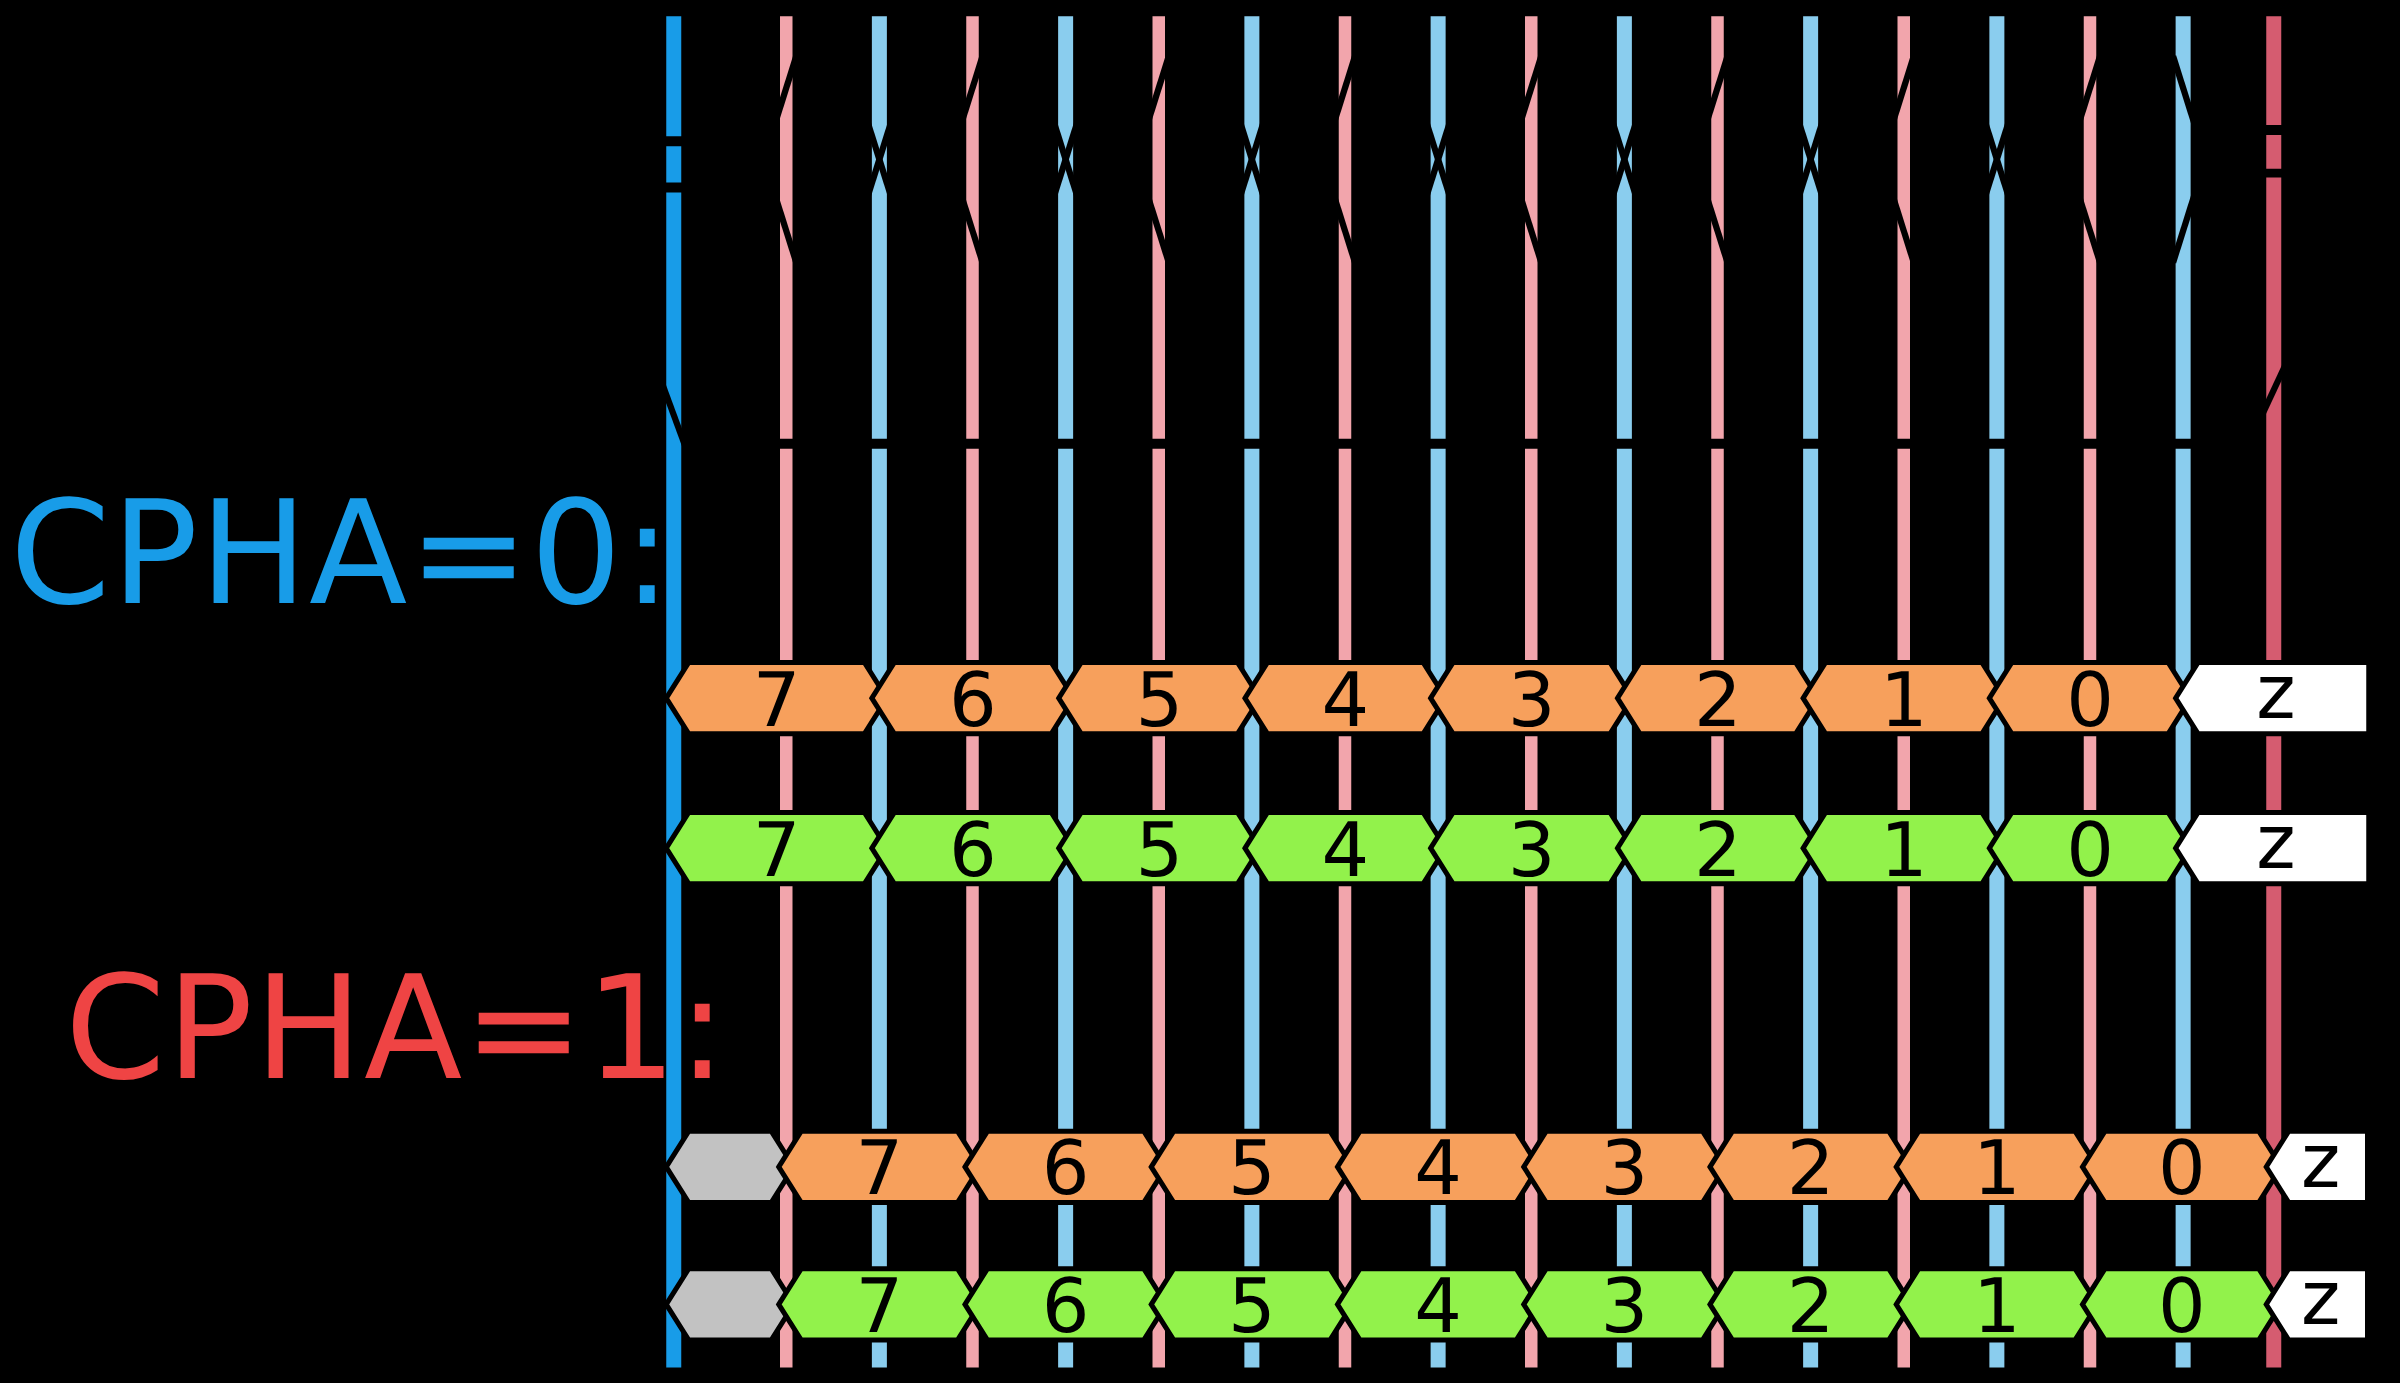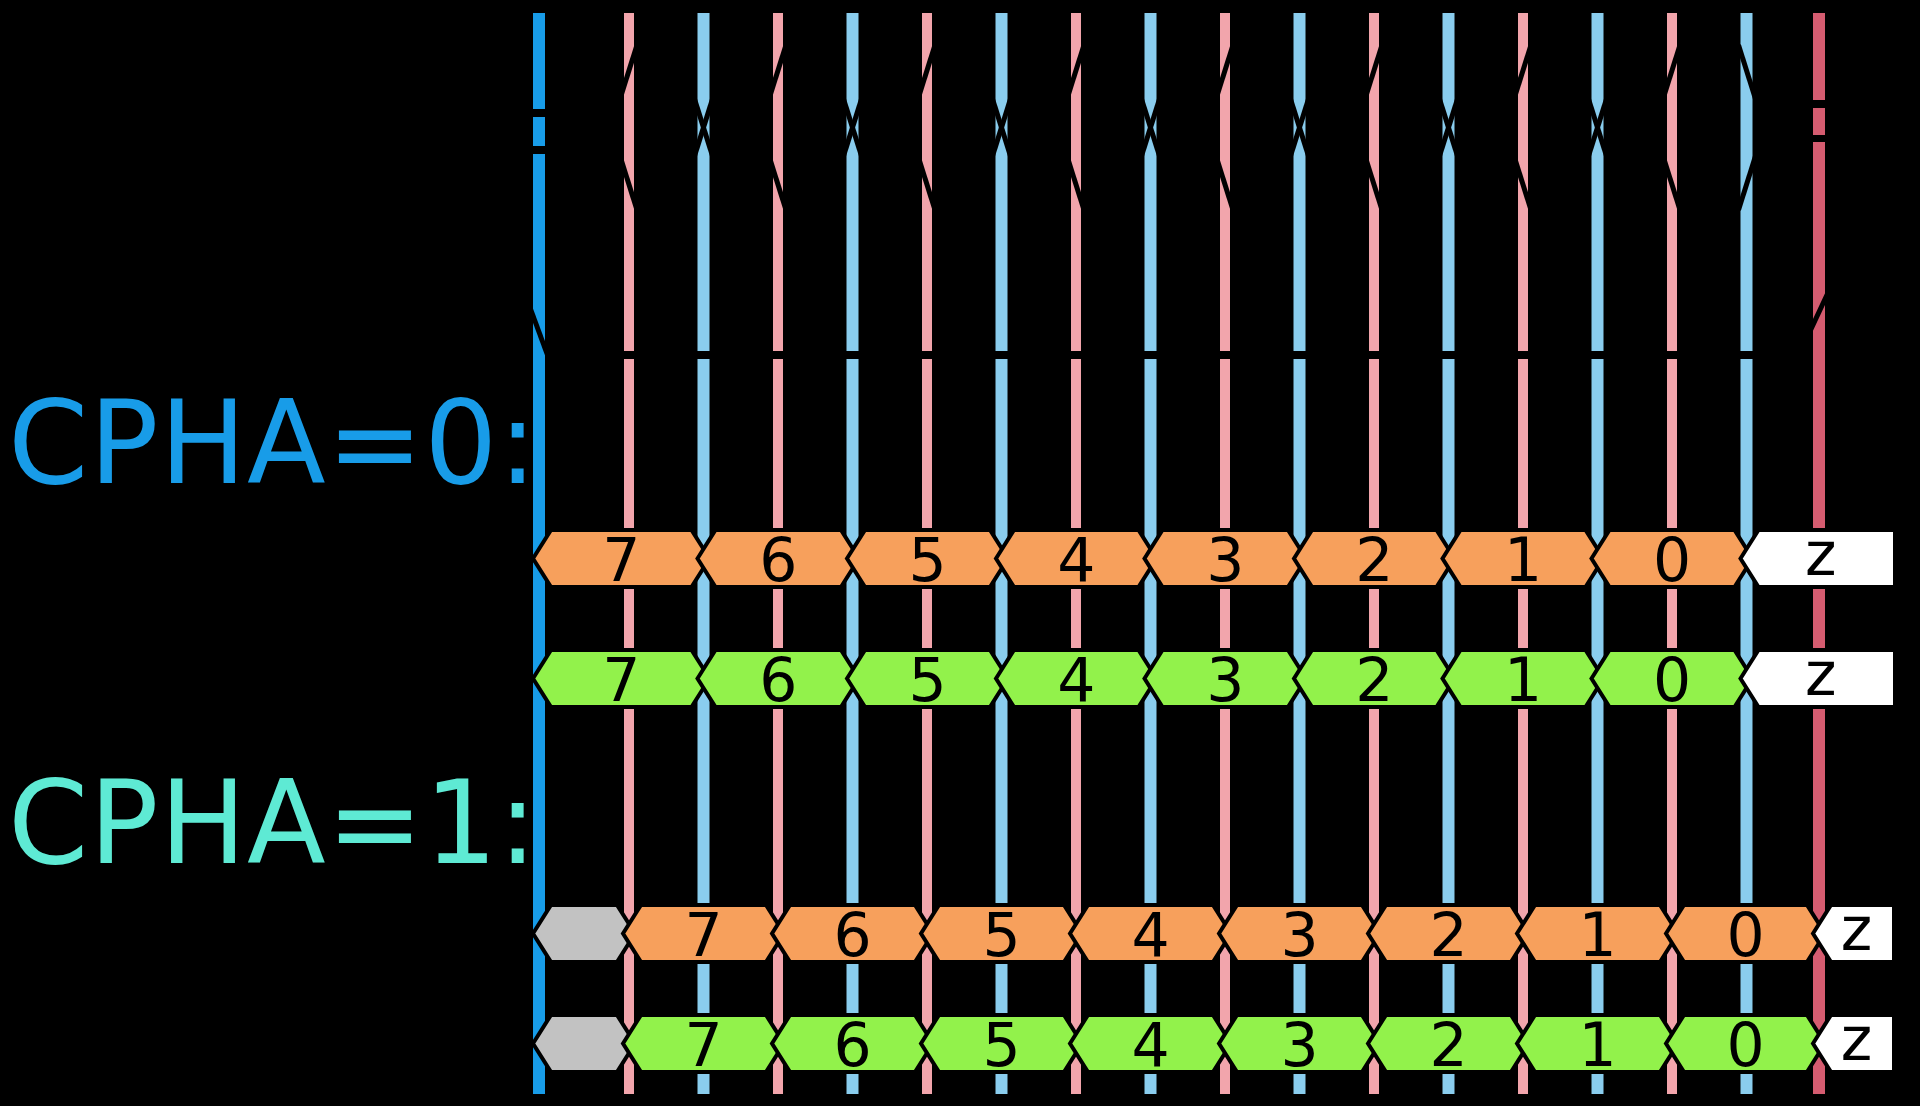--- a/index.html
+++ b/index.html
@@ -22,21 +22,21 @@
   }
   #label-cpha0 { top: 386px; }
   #label-cpha1 { top: 766px; }
   svg { position: absolute; left: 0; top: 0; }
 </style>
 </head>
 <body>
 
 <div class="stage">
   <div class="section-label" id="label-cpha0" style="color: rgb(24, 156, 232);">CPHA=0:</div>
-  <div class="section-label" id="label-cpha1" style="color: #5eead4;">CPHA=1:</div>
+  <div class="section-label" id="label-cpha1" style="color: #ef4444; margin-left: 44px;">CPHA=1:</div>
   <svg id="diagram-svg" width="1920" height="1106" viewBox="0 0 1920 1106">
       <g>
         <rect x="533" y="13" width="12" height="1081" fill="#189CE8"></rect>
         <rect x="624" y="13" width="10" height="1081" fill="#F2A5AC"></rect>
         <rect x="697.5" y="13" width="12" height="1081" fill="#8ACDEE"></rect>
         <rect x="773" y="13" width="10" height="1081" fill="#F2A5AC"></rect>
         <rect x="846.5" y="13" width="12" height="1081" fill="#8ACDEE"></rect>
         <rect x="922" y="13" width="10" height="1081" fill="#F2A5AC"></rect>
         <rect x="995.5" y="13" width="12" height="1081" fill="#8ACDEE"></rect>
         <rect x="1071" y="13" width="10" height="1081" fill="#F2A5AC"></rect>

